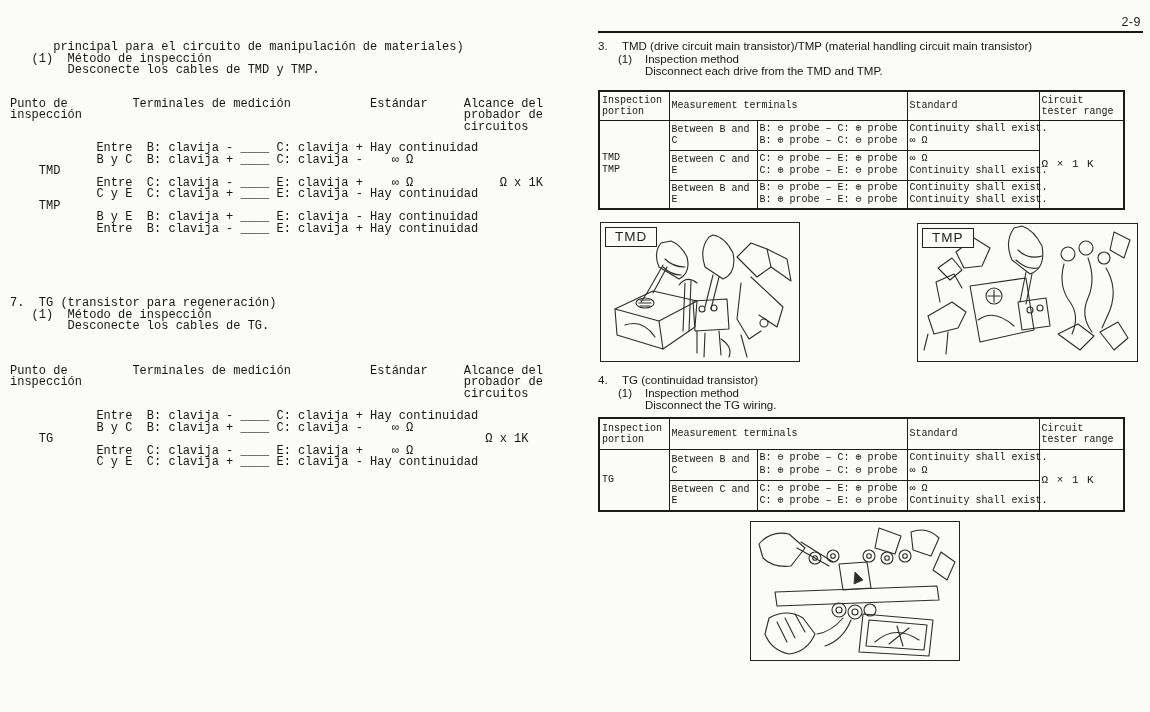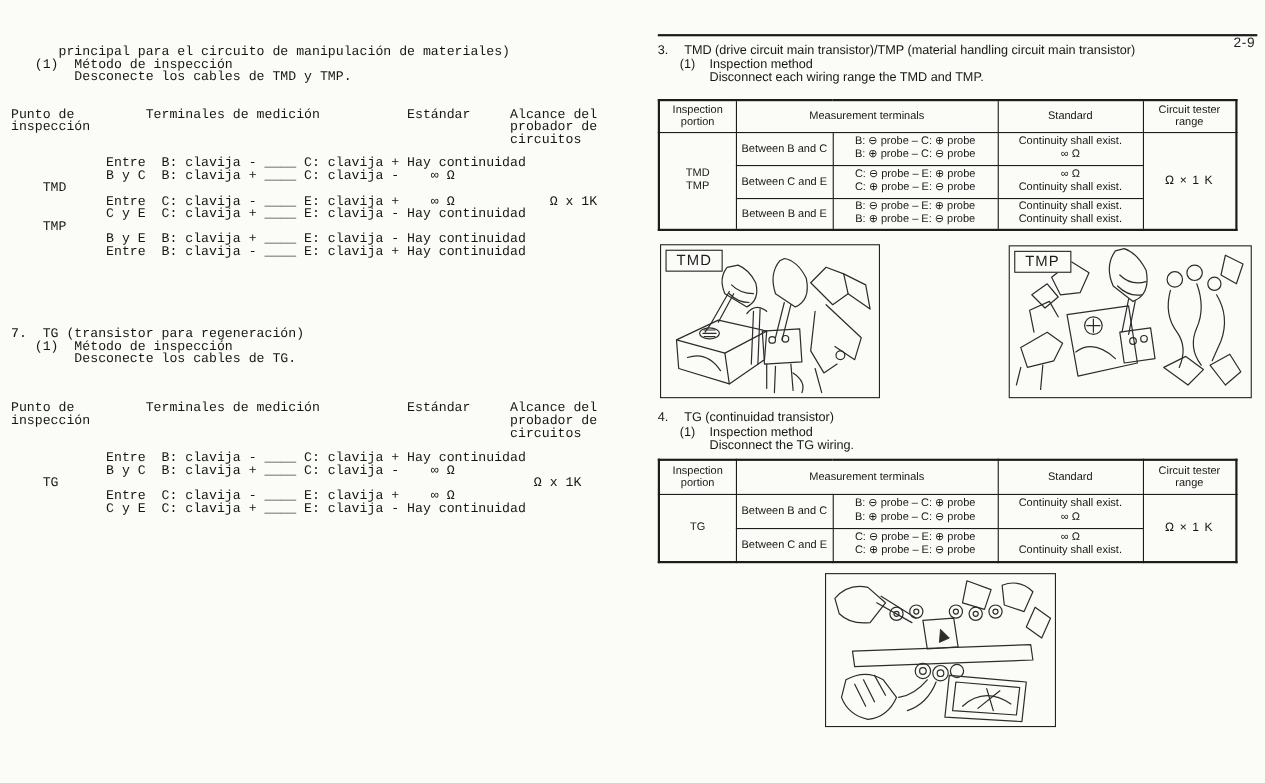--- a/index.html
+++ b/index.html
@@ -15,34 +15,35 @@
     font-size:12px;line-height:11.5px;color:#161616;
   }
   .ln{white-space:pre;height:11.5px;}
   .mt22{margin-top:22px;}
   .mt10{margin-top:10px;}
   .mt63{margin-top:63px;}
   .mt33{margin-top:33px;}
   .mt11{margin-top:11px;}
   
   .col-right{position:absolute;left:598px;top:0;width:545px;height:712px;}
-  .pagenum{position:absolute;top:32px;right:2px;font-size:12.5px;letter-spacing:.5px;}
+  .pagenum{position:absolute;top:15px;right:2px;font-size:12.5px;letter-spacing:.5px;}
   .toprule{position:absolute;top:31px;left:0;width:545px;height:2px;background:#1a1a1a;}
   .sec-heading{position:absolute;left:0;font-size:11.5px;line-height:12.5px;color:#161616;}
   #s3-head{top:40px;} #s4-head{top:374px;}
   .hl{display:flex;}
   .hnum{width:24px;flex:none;}
   .sub{padding-left:20px;}
   .hnum2{width:27px;flex:none;}
   .sub2{padding-left:47px;}
   
   table.dtable{
     position:absolute;left:0;width:525px;border-collapse:collapse;table-layout:fixed;
-    font-size:10px;text-align:center;color:#161616;background:#fbfbf8;
+    font-size:10px;text-align:left;color:#161616;background:#fbfbf8;
     border:2px solid #1c1c1c;
+    font-family:Liberation Mono, monospace;
   }
   #table1{top:90px;} #table2{top:417px;}
   .dtable td{border:1.3px solid #1c1c1c;padding:0 2px;vertical-align:middle;}
   #table1 tr{height:30px;} #table1 tr:first-child{height:29px;} #table1 tr:last-child{height:29px;}
   #table2 tr{height:31px;}
   .hdrcell{font-size:10px;line-height:11px;}
   .twolines div{line-height:12.5px;white-space:nowrap;}
   .rangecell{font-size:11px;letter-spacing:1px;margin-top:32px;}
   .portioncell div{line-height:12.5px;}
   
@@ -109,21 +110,21 @@
 
     <div class="sec-heading" id="s3-head">
       <div class="hl">
         <span class="hnum">3.</span>
         <span>TMD (drive circuit main transistor)/TMP (material handling circuit main transistor)</span>
       </div>
       <div class="hl sub">
         <span class="hnum2">(1)</span>
         <span>Inspection method</span>
       </div>
-      <div class="hl sub2">Disconnect each wiring range the TMD and TMP.</div>
+      <div class="hl sub2">Disconnect each drive from the TMD and TMP.</div>
     </div>
 
     <table class="dtable" id="table1">
       <colgroup>
           <col style="width:70px">
           <col style="width:88px">
           <col style="width:150px">
           <col style="width:132px">
           <col style="width:85px">
         </colgroup>

